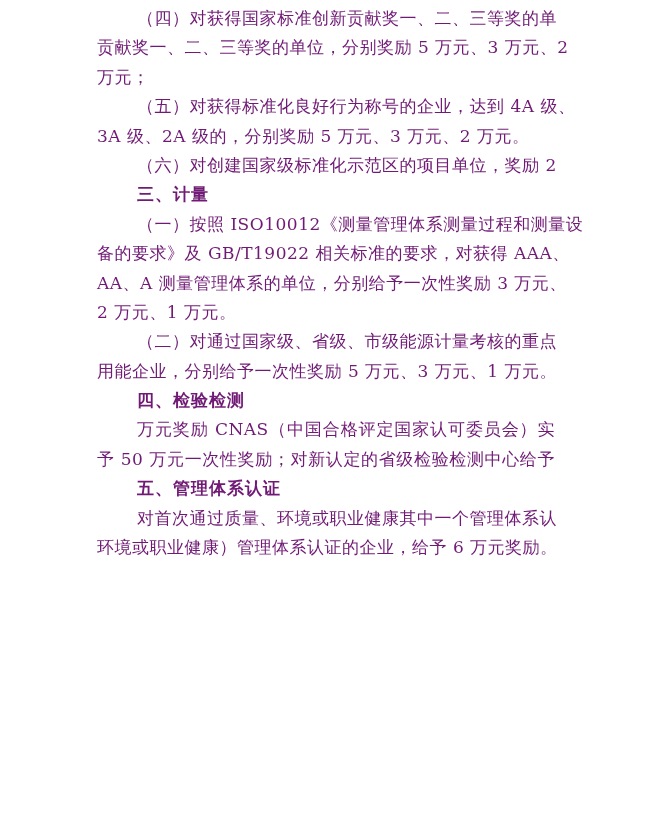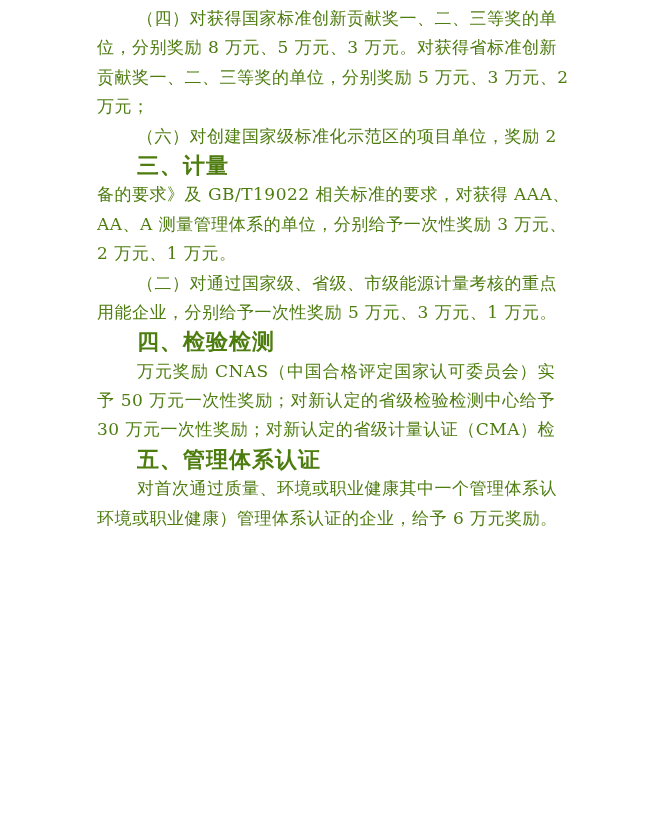--- a/index.html
+++ b/index.html
@@ -11,21 +11,21 @@
       width: 650px;
       height: 840px;
       overflow: hidden;
       position: relative;
     }
     .page {
       position: absolute;
       left: 97px;
       top: 4px;
       width: 458px;
-      color: #4d7c0f;
+      color: #701a75;
       font-family: "DejaVu Serif", "Liberation Serif", serif;
       font-size: 17px;
     }
     .line {
       height: 29.4px;
       line-height: 29.4px;
       white-space: nowrap;
       text-align: justify;
       text-align-last: justify;
       letter-spacing: 0.5px;
@@ -35,61 +35,64 @@
     }
     .line.indent {
       padding-left: 40px;
     }
     .heading {
       height: 29.4px;
       line-height: 29.4px;
       padding-left: 40px;
       font-family: "DejaVu Sans", "Liberation Sans", sans-serif;
       font-weight: bold;
-      font-size: 22px;
+      font-size: 17px;
       letter-spacing: 1px;
       white-space: nowrap;
     }
   </style>
 </head>
 <body>
 
 <div class="page">
 
   <div>
     <div class="line indent">（四）对获得国家标准创新贡献奖一、二、三等奖的单</div>
-    <div class="line">位，分别奖励 8 万元、5 万元、3 万元。对获得省标准创新</div>
     <div class="line">贡献奖一、二、三等奖的单位，分别奖励 5 万元、3 万元、2</div>
     <div class="line last">万元；</div>
   </div>
 
+  <div>
+    <div class="line indent">（五）对获得标准化良好行为称号的企业，达到 4A 级、</div>
+    <div class="line last">3A 级、2A 级的，分别奖励 5 万元、3 万元、2 万元。</div>
+  </div>
 
   <div>
     <div class="line indent">（六）对创建国家级标准化示范区的项目单位，奖励 2</div>
   </div>
 
   <div class="heading">三、计量</div>
 
   <div>
+    <div class="line indent">（一）按照 ISO10012《测量管理体系测量过程和测量设</div>
     <div class="line">备的要求》及 GB/T19022 相关标准的要求，对获得 AAA、</div>
     <div class="line">AA、A 测量管理体系的单位，分别给予一次性奖励 3 万元、</div>
     <div class="line last">2 万元、1 万元。</div>
   </div>
 
   <div>
     <div class="line indent">（二）对通过国家级、省级、市级能源计量考核的重点</div>
     <div class="line last">用能企业，分别给予一次性奖励 5 万元、3 万元、1 万元。</div>
   </div>
 
   <div class="heading">四、检验检测</div>
 
   <div>
     <div class="line indent">万元奖励 CNAS（中国合格评定国家认可委员会）实</div>
     <div class="line">予 50 万元一次性奖励；对新认定的省级检验检测中心给予</div>
-    <div class="line">30 万元一次性奖励；对新认定的省级计量认证（CMA）检</div>
   </div>
 
   <div class="heading">五、管理体系认证</div>
 
   <div>
     <div class="line indent">对首次通过质量、环境或职业健康其中一个管理体系认</div>
     <div class="line last">环境或职业健康）管理体系认证的企业，给予 6 万元奖励。</div>
   </div>
 
 </div>

